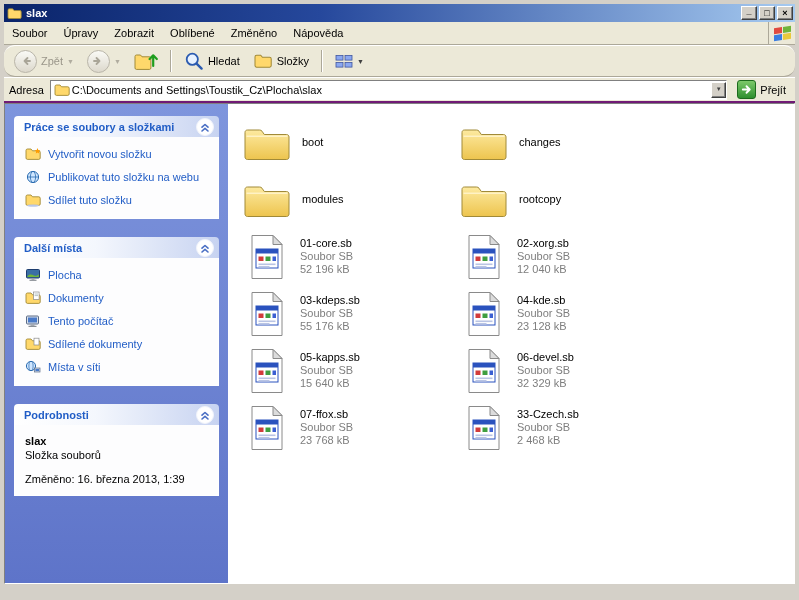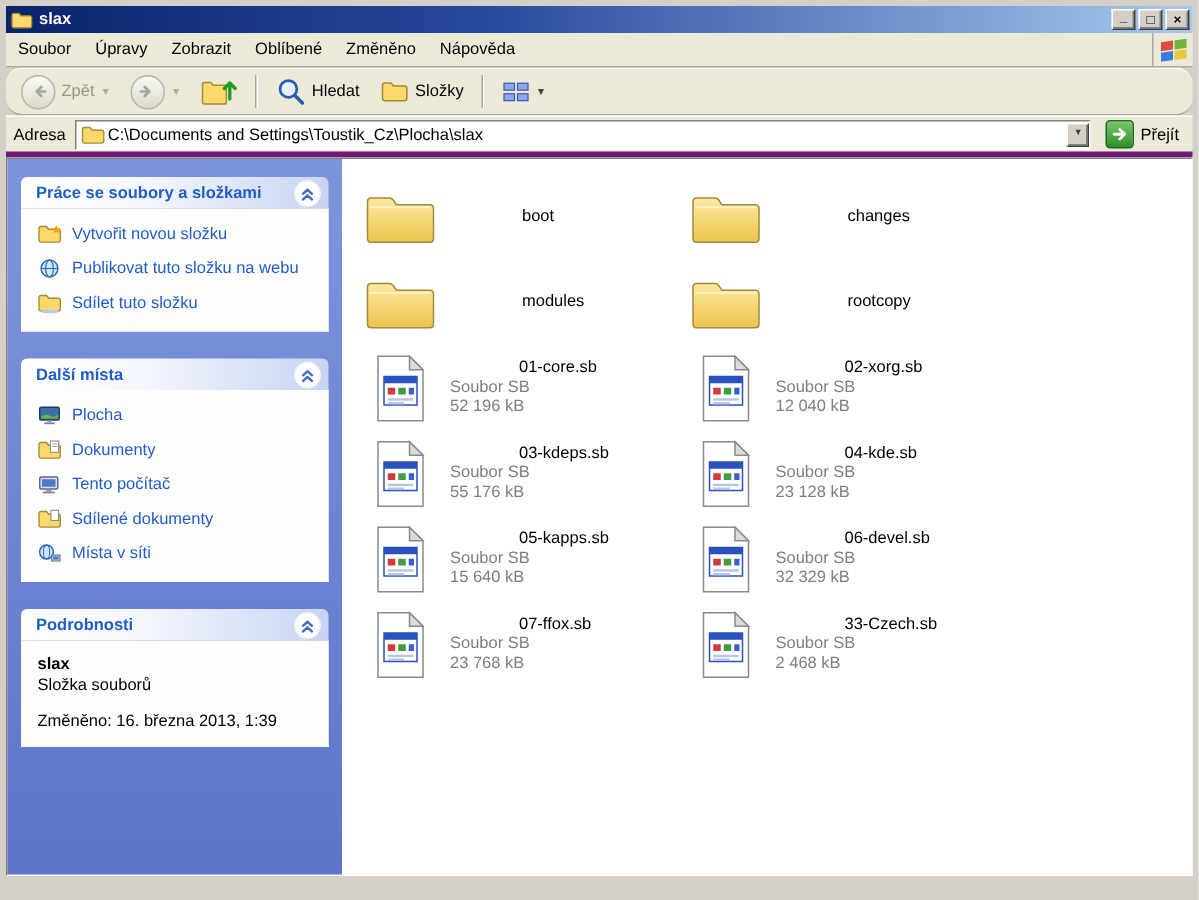--- a/index.html
+++ b/index.html
@@ -60,21 +60,21 @@
     display:flex;align-items:center;justify-content:center;
   }
   .tb-label{color:#000;}
   .tb-label.dis{color:#9a968a;}
   .dd{font-size:7px;color:#404040;line-height:7px;}
   .dd.dis{color:#b0ac9f;}
   .tb-sep{width:1px;height:22px;background:#aca899;border-right:1px solid #fff;margin:0 3px;}
   
   .addressbar{
     height:23px;flex:0 0 23px;background:#ece9d8;
-    border-top:1px solid #fff;border-bottom:4px solid #701a75;
+    border-top:1px solid #fff;border-bottom:2px solid #701a75;
     display:flex;align-items:center;padding:0 5px;gap:6px;font-size:11px;
   }
   .addr-label{color:#000;}
   .addr-combo{
     flex:1;height:18px;background:#fff;
     border:1px solid;border-color:#808080 #fff #fff #808080;
     display:flex;align-items:center;padding-left:3px;
   }
   .addr-input{
     flex:1;border:none;outline:none;font-size:11px;height:14px;padding:0 2px;
@@ -131,21 +131,21 @@
   
   .files{
     flex:1;background:#fff;overflow:hidden;
     padding:12px 0 0 15px;
     display:grid;grid-template-columns:217px 217px;
     grid-auto-rows:53px;row-gap:4px;align-content:start;
   }
   .tile{display:flex;align-items:center;gap:11px;cursor:default;}
   .icon48{width:48px;height:48px;flex:0 0 48px;}
   .icon48.file{width:44px;flex-basis:44px;margin-left:2px;}
-  .tile-name{font-size:11px;color:#000;line-height:13px;margin-left:46px;}
+  .tile-name{font-size:11px;color:#000;line-height:13px;}
   .tile-sub{font-size:11px;color:#7e7e7e;line-height:13px;}
 </style>
 </head>
 <body>
 
 <svg width="0" height="0" style="position:absolute" aria-hidden="true">
   <defs>
     <linearGradient id="gradFolder" x1="0" y1="0" x2="0" y2="1">
       <stop offset="0" stop-color="#fdeaa0"></stop>
         <stop offset="1" stop-color="#edc44e"></stop>

